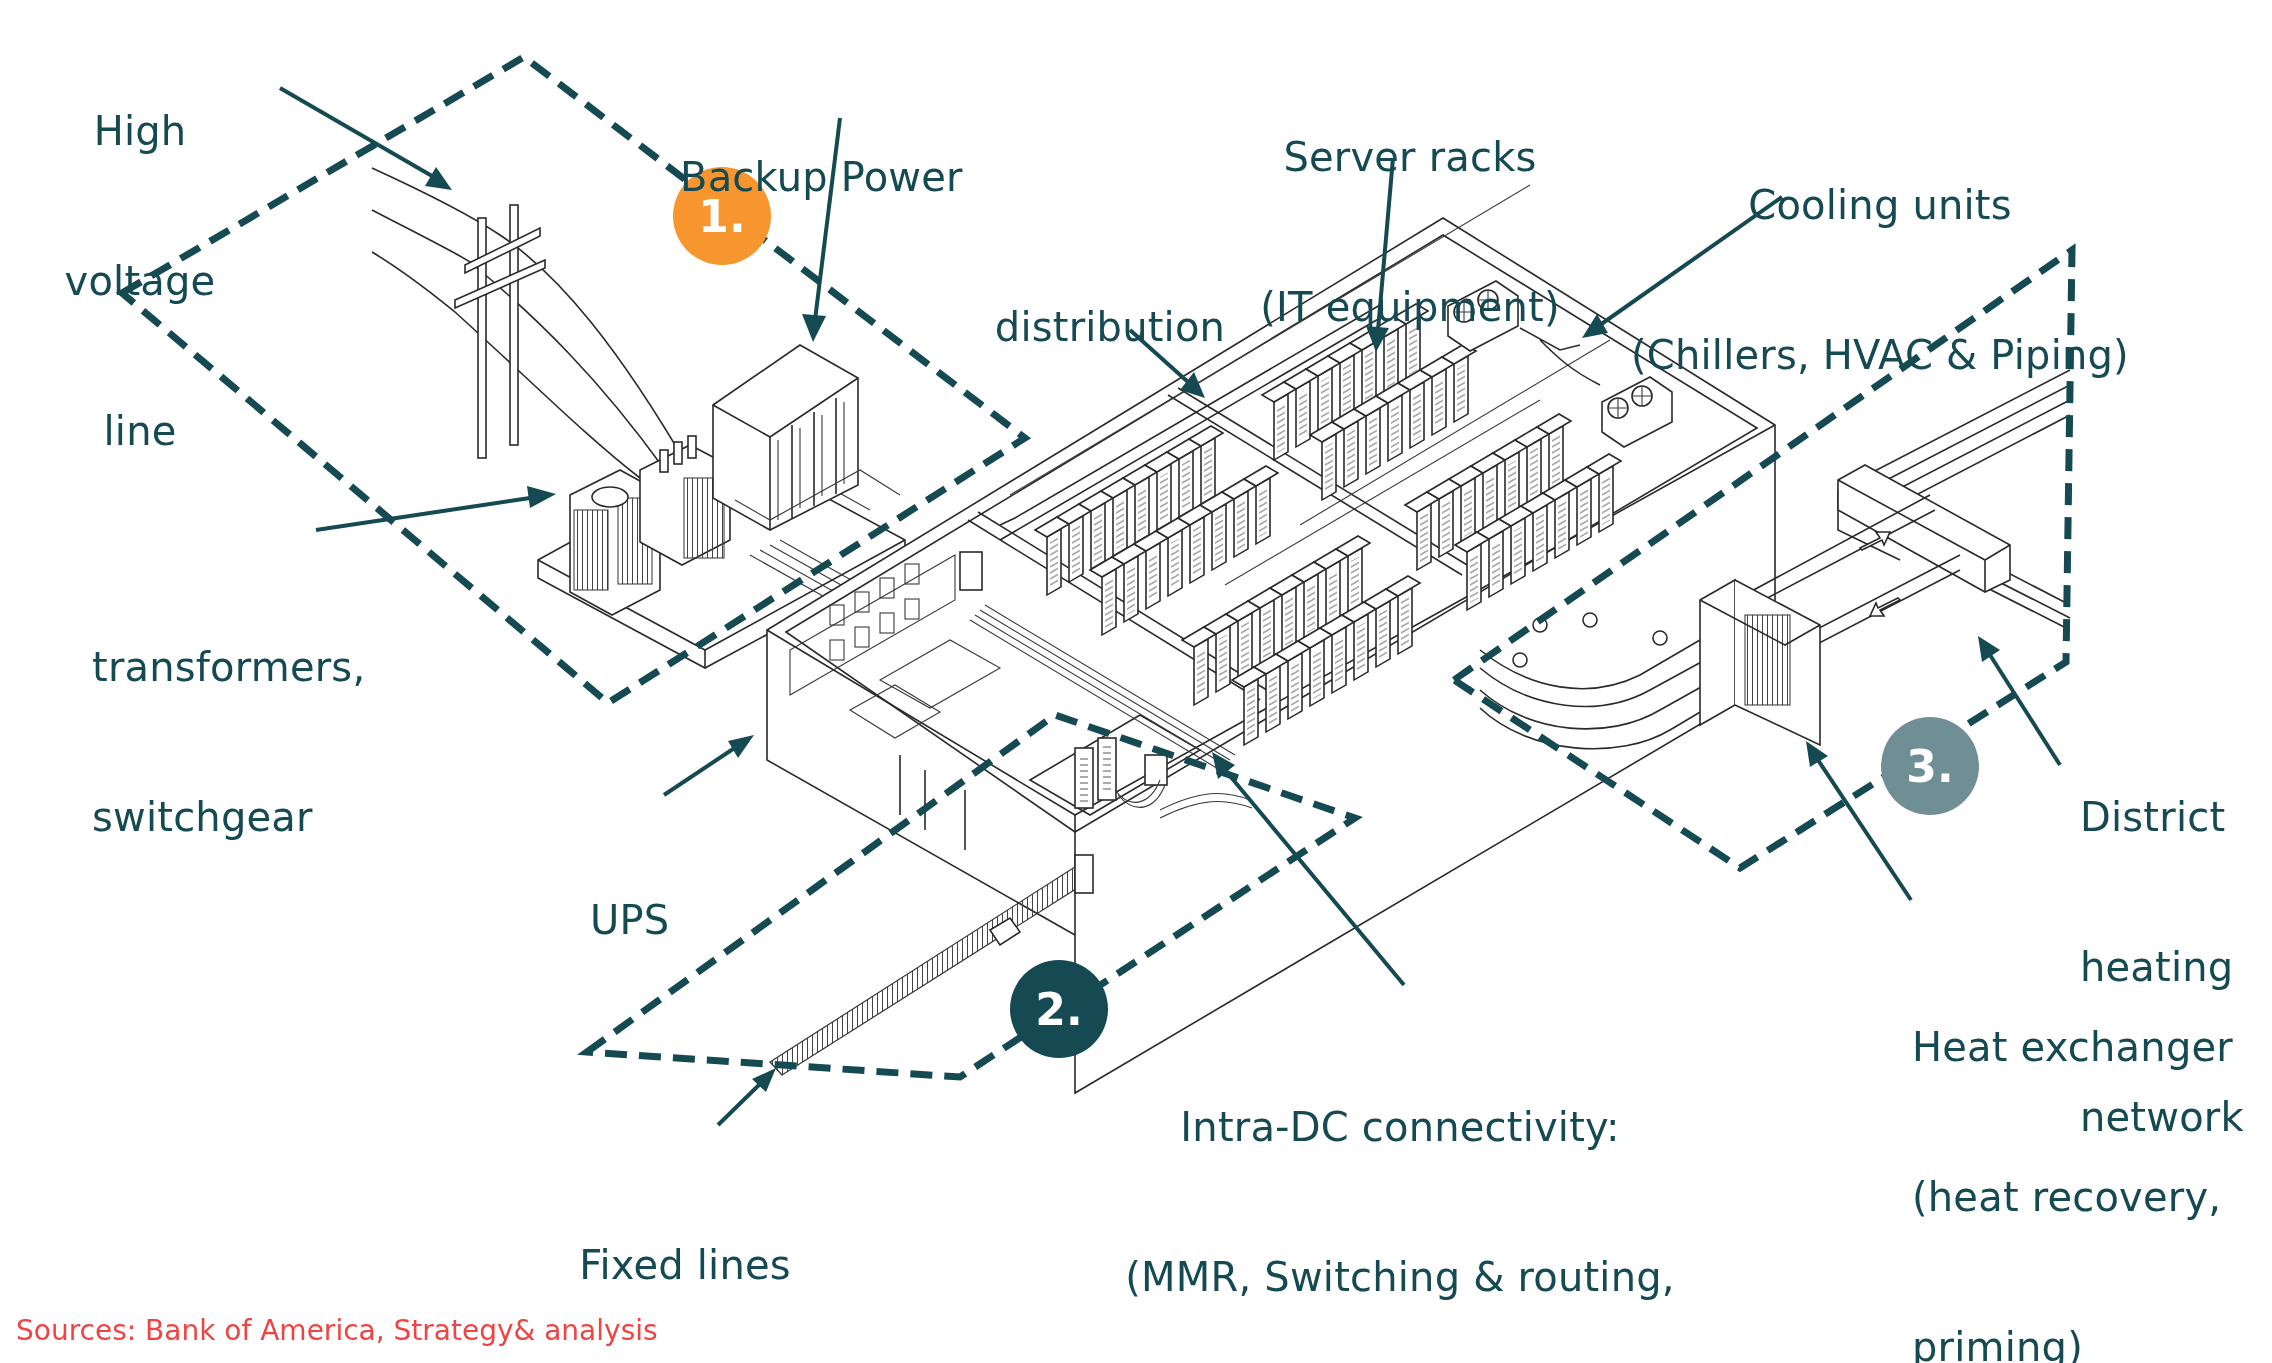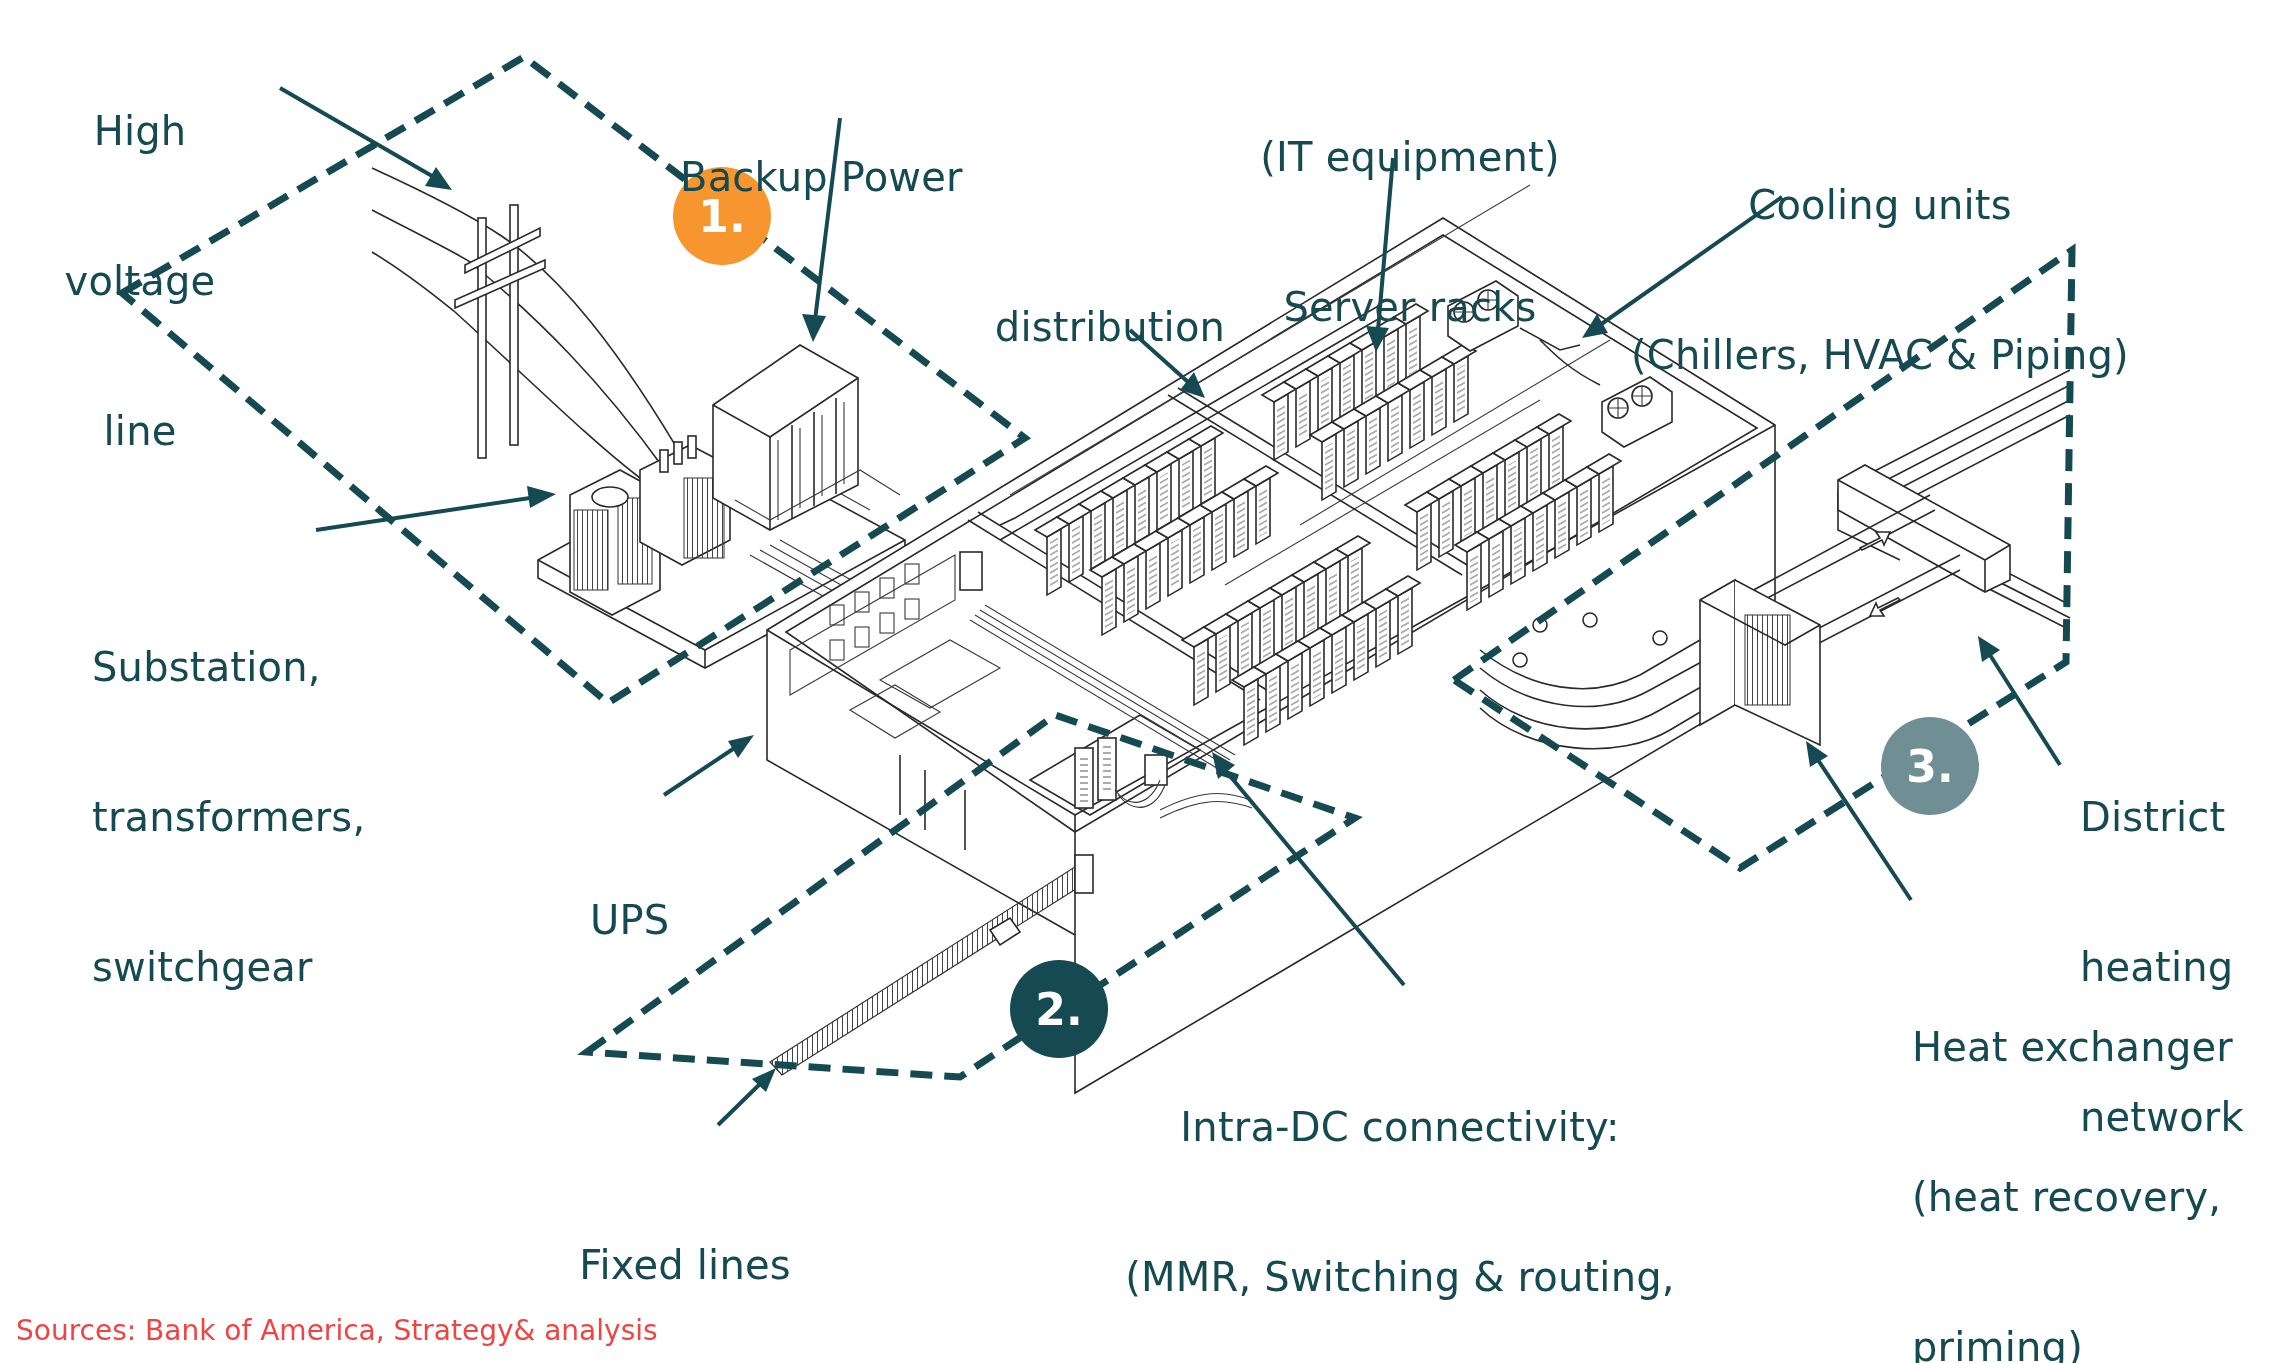--- a/index.html
+++ b/index.html
@@ -563,32 +563,31 @@
   <span class="ln">High</span>
   <span class="ln">voltage</span>
   <span class="ln">line</span>
 </div>
 
 <div class="label left" style="left:680px; top:52px;">
   <span class="ln">Backup Power</span>
 </div>
 
 <div class="label left" style="left:92px; top:542px;">
-  <span class="ln">Substation,</span>
   <span class="ln">transformers,</span>
   <span class="ln">switchgear</span>
 </div>
 
 <div class="label center" style="left:960px; top:202px; width:300px;">
   <span class="ln">distribution</span>
 </div>
 
 <div class="label center" style="left:1240px; top:32px; width:340px;">
+  <span class="ln">Server racks</span>
   <span class="ln">(IT equipment)</span>
-  <span class="ln">Server racks</span>
 </div>
 
 <div class="label center" style="left:1600px; top:80px; width:560px;">
   <span class="ln">Cooling units</span>
   <span class="ln">(Chillers, HVAC &amp; Piping)</span>
 </div>
 
 <div class="label left" style="left:590px; top:795px;">
   <span class="ln">UPS</span>
 </div>

